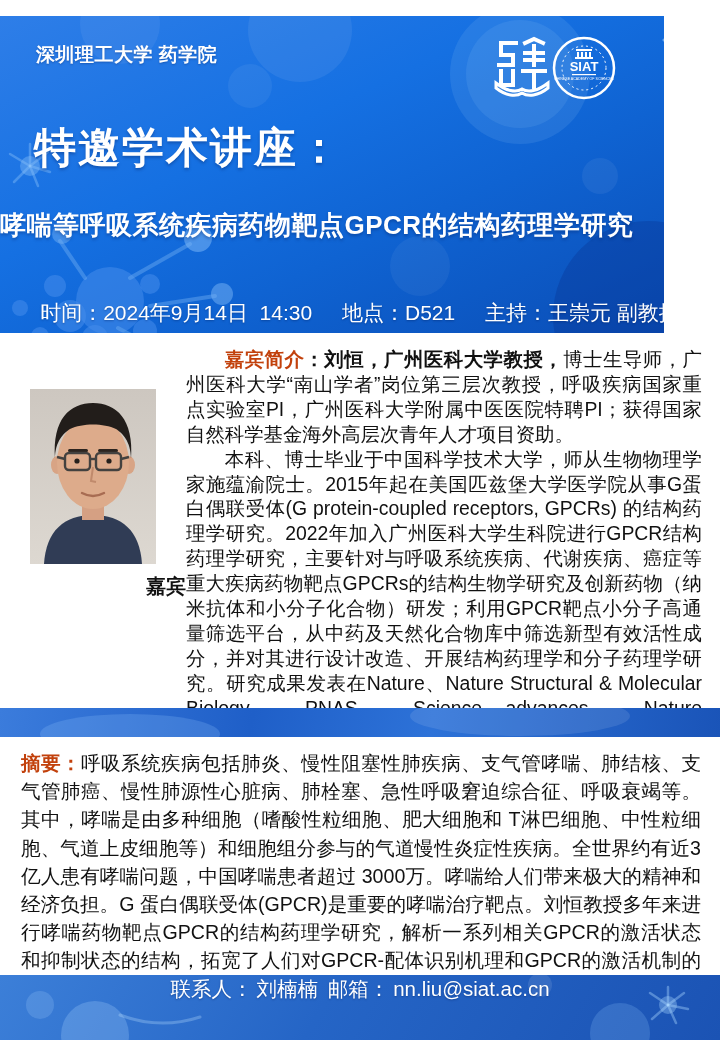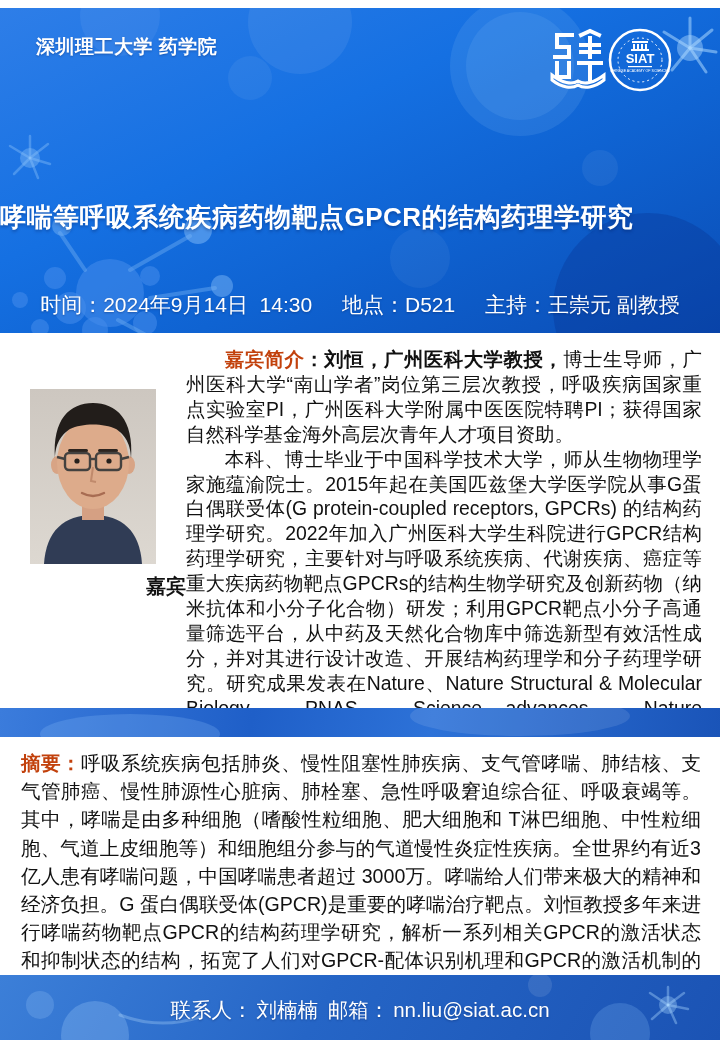--- a/index.html
+++ b/index.html
@@ -3,21 +3,21 @@
 <meta charset="utf-8">
 <style>
   html,body{margin:0;padding:0;background:#e9e9e9;}
   .poster{
     position:relative;width:720px;height:1040px;overflow:hidden;
     font-family:"Liberation Sans","DejaVu Sans",sans-serif;
     background:#ffffff;margin:0 auto;
   }
   
   .hero{
-    position:absolute;top:8px;left:0;width:720px;height:333px;
+    position:absolute;top:16px;left:0;width:664px;height:333px;
     background:linear-gradient(155deg,#2e7ee8 0%,#1570e2 38%,#0f63d2 62%,#0a4cb4 100%);
     color:#fff;overflow:hidden;
   }
   .hero-deco{position:absolute;top:0;left:0;width:720px;height:333px;pointer-events:none;}
   .org-block{position:absolute;top:24px;left:36px;line-height:30px;z-index:3;}
   .org-line{font-size:19px;font-weight:bold;letter-spacing:.5px;text-shadow:0 1px 2px rgba(0,30,90,.35);}
   .logos{position:absolute;top:20px;right:48px;display:flex;z-index:3;}
   .lecture-type{
     position:absolute;top:104px;left:34px;font-size:42px;font-weight:bold;
     letter-spacing:2px;z-index:3;text-shadow:0 2px 3px rgba(0,30,90,.35);
@@ -67,21 +67,21 @@
   .abstract p{margin:0;font-size:19.6px;line-height:28.2px;text-align:justify;}
   
   .footer{
     position:absolute;top:975px;left:0;width:720px;height:65px;
     background:linear-gradient(120deg,#3c7fd8 0%,#2565c6 45%,#1b53b4 100%);
     color:#fff;overflow:hidden;
   }
   .footer-deco{position:absolute;top:0;left:0;width:720px;height:65px;}
   .contact-line{
     position:relative;z-index:2;text-align:center;font-size:20.5px;
-    margin-top:21px;text-shadow:0 1px 2px rgba(0,30,90,.4);
+    text-shadow:0 1px 2px rgba(0,30,90,.4);
   }
   .contact-line span{margin:0 2px;}
 </style>
 </head>
 <body>
 
 <div class="poster">
 
   <div class="hero">
 
@@ -162,20 +162,21 @@
           <rect x="33" y="16" width="2" height="5"></rect>
             <rect x="37" y="16" width="2" height="5"></rect>
           <rect x="23" y="21" width="18" height="2"></rect>
         </g>
         <text x="32" y="35" text-anchor="middle" font-size="13" font-weight="bold" fill="#ffffff" font-family="Liberation Sans, sans-serif">SIAT</text>
         <rect x="20" y="38" width="24" height="1.2" fill="#ffffff"></rect>
         <text x="32" y="44" text-anchor="middle" font-size="3.6" fill="#ffffff" font-family="Liberation Sans, sans-serif">CHINESE ACADEMY OF SCIENCES</text>
       </svg>
     </div>
 
+    <div class="lecture-type">特邀学术讲座：</div>
     <div class="lecture-title">哮喘等呼吸系统疾病药物靶点GPCR的结构药理学研究</div>
 
     <div class="info-bar">
       <span class="seg"><span>时间：</span><span class="pre">2024年9月14日  14:30</span></span>
       <span class="seg"><span>地点：</span><span>D521</span></span>
       <span class="seg"><span>主持：</span><span>王崇元 副教授</span></span>
     </div>
   </div>
 
   <div class="intro">

